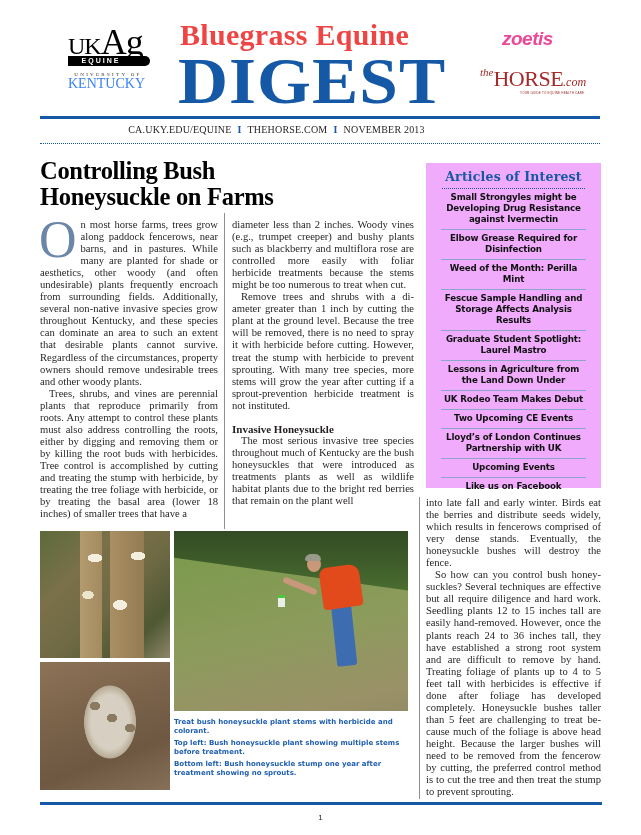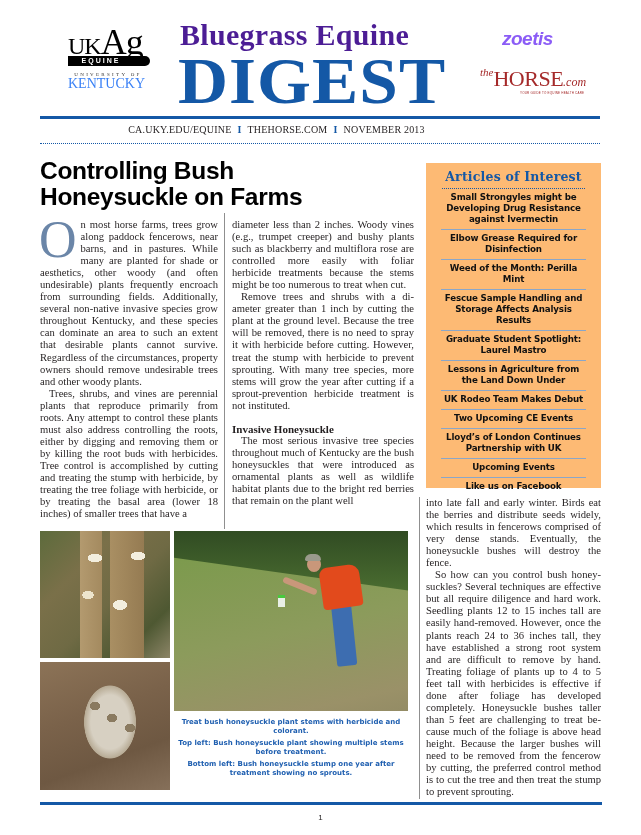--- a/index.html
+++ b/index.html
@@ -11,57 +11,57 @@
   .ukag-word { font-family: "Liberation Serif", serif; color: #000; line-height: 1; white-space: nowrap; }
   .ukag-word .uk { font-size: 24px; letter-spacing: -1px; }
   .ukag-word .ag { font-size: 36px; letter-spacing: -1px; }
   .ukag-bar { margin-top: -4px; width: 82px; height: 10px; background: #000; border-radius: 0 6px 6px 0;
               color: #fff; font-family: "Liberation Sans", sans-serif; font-weight: bold; font-size: 7px;
               letter-spacing: 2px; text-align: center; line-height: 10px; padding-right: 16px; }
   .ukag-univ { font-family: "Liberation Serif", serif; font-size: 5px; letter-spacing: 2.3px; color: #333; margin-top: 6px; text-align: center; width: 80px; }
   .ukag-ky { font-family: "Liberation Serif", serif; font-size: 14px; color: #3b82f6; letter-spacing: 0; margin-top: -1px; }
 
   .title-small { position: absolute; left: 180px; top: 18px; font-family: "Liberation Serif", serif; font-weight: bold;
-                 color: #4c1d95; font-size: 30px; letter-spacing: 0.3px; white-space: nowrap; }
+                 color: #ef4444; font-size: 30px; letter-spacing: 0.3px; white-space: nowrap; }
   .title-big { position: absolute; left: 178px; top: 48px; font-family: "Liberation Serif", serif; font-weight: bold;
                color: #1458a6; font-size: 66px; letter-spacing: 1px; line-height: 1; white-space: nowrap; transform: scaleX(1.05); transform-origin: left; }
 
   .zoetis { position: absolute; left: 502px; top: 28px; font-family: "Liberation Sans", sans-serif; font-weight: bold;
-            color: #8b5cf6; font-size: 19px; letter-spacing: -0.5px; font-style: italic; }
+            color: #ec4899; font-size: 19px; letter-spacing: -0.5px; font-style: italic; }
   .thehorse { position: absolute; left: 480px; top: 66px; white-space: nowrap; color: #a52a2a; font-family: "Liberation Serif", serif; }
   .thehorse .the { font-size: 11px; font-style: italic; vertical-align: 10px; }
   .thehorse .horse { font-size: 22px; letter-spacing: -0.5px; }
   .thehorse .com { font-size: 12px; font-style: italic; }
   .thehorse-tag { position: absolute; left: 520px; top: 91px; font-family: "Liberation Sans", sans-serif; font-size: 3px; color: #a52a2a; letter-spacing: 0.2px; white-space: nowrap; }
 
   .rule-top { position: absolute; left: 40px; top: 116px; width: 560px; height: 3px; background: #1458a6; }
   .info-line { position: absolute; left: 0; width: 553px; top: 124px; text-align: center; font-family: Liberation Serif, serif;
                font-size: 10px; color: #231f20; letter-spacing: 0.2px; }
   .info-line .sep { color: #1458a6; font-weight: bold; margin: 0 6px; }
   .rule-dotted { position: absolute; left: 40px; top: 143px; width: 560px; border-top: 1px dotted #1458a6; }
 
   
-  .headline { position: absolute; left: 40px; top: 158px; font-family: Liberation Sans, sans-serif; font-weight: bold;
+  .headline { position: absolute; left: 40px; top: 158px; font-family: Liberation Serif, serif; font-weight: bold;
               font-size: 24.5px; line-height: 26px; color: #000; letter-spacing: -0.3px; }
 
   
   .col { position: absolute; font-size: 10.6px; line-height: 12.05px; text-align: justify; hyphens: manual; color: #231f20; }
   .col p { text-indent: 9px; }
   .col p.noindent { text-indent: 0; }
   .col1 { left: 40px; top: 219px; width: 178px; }
   .col2 { left: 232px; top: 219px; width: 182px; }
   .col3 { left: 426px; top: 497px; width: 175px; }
   .dropcap { float: left; font-size: 52px; line-height: 40px; color: #6b86a8; margin: 1px 4px -2px -1px; font-family: "Liberation Serif", serif; }
   .subhead { font-weight: bold; font-size: 11px; margin-top: 11px; text-indent: 0 !important; }
   .vdivider { position: absolute; width: 1px; background: #8f8f8f; }
   .vd1 { left: 224px; top: 213px; height: 316px; }
   .vd2 { left: 419px; top: 497px; height: 302px; }
 
   
-  .sidebar { position: absolute; left: 426px; top: 163px; width: 175px; height: 325px; background: #fdba74; padding: 0 0; }
+  .sidebar { position: absolute; left: 426px; top: 163px; width: 175px; height: 325px; background: #f0abfc; padding: 0 0; }
   .sidebar-title { text-align: center; font-family: "DejaVu Serif", serif; font-weight: bold; color: #1458a6; font-size: 12.5px; margin-top: 6px; letter-spacing: 0.2px; }
   .sidebar-title-rule { margin: 4px 16px 0 16px; border-top: 1px dotted #1458a6; }
   .sidebar ul { list-style: none; margin: 0 15px; }
   .sidebar li { border-bottom: 1px solid #8aa6c8; text-align: center; font-family: "DejaVu Sans", sans-serif; font-weight: bold;
                 font-size: 8.7px; line-height: 11px; padding: 3px 0 4px 0; color: #111; letter-spacing: -0.15px; }
   .sidebar li:last-child { border-bottom: none; }
 
   
   .photo { position: absolute; overflow: hidden; }
   .photo-stumps { left: 40px; top: 531px; width: 130px; height: 127px;
@@ -85,21 +85,21 @@
       linear-gradient(180deg, #3f5a2c 0%, #4f6d34 22%, #6e8a47 40%, #8a9357 58%, #8f8a5f 75%, #7f7a57 100%); }
   .photo-worker .trees { position:absolute; left:0; top:0; width:234px; height:60px; background: linear-gradient(180deg,#2f4a22,#486b2f); opacity:0.9; }
   .photo-worker .hillside { position:absolute; left:-20px; top:45px; width:300px; height:160px; background: linear-gradient(160deg,#7b9a4c 0%,#8c9b5c 40%,#9a9168 70%,#85805e 100%); transform: skewY(8deg); }
   .photo-worker .man-legs { position:absolute; left:160px; top:70px; width:20px; height:65px; background:#3d6db0; border-radius:3px; transform: rotate(-6deg); }
   .photo-worker .man-vest { position:absolute; left:147px; top:35px; width:40px; height:42px; background:#e24a1c; border-radius:8px 10px 4px 4px; transform: rotate(-8deg); }
   .photo-worker .man-head { position:absolute; left:133px; top:26px; width:14px; height:15px; background:#c9977a; border-radius:50%; }
   .photo-worker .man-cap { position:absolute; left:131px; top:23px; width:16px; height:7px; background:#9a9a8c; border-radius:8px 8px 2px 2px; }
   .photo-worker .man-arm { position:absolute; left:108px; top:52px; width:36px; height:6px; background:#c9977a; border-radius:3px; transform: rotate(22deg); }
   .photo-worker .bottle { position:absolute; left:104px; top:64px; width:7px; height:12px; background:#e9efe6; border-top:3px solid #48c93e; }
 
-  .caption { position: absolute; left: 174px; top: 718px; width: 234px; text-align: center; font-family: "DejaVu Sans", sans-serif;
+  .caption { position: absolute; left: 174px; top: 718px; width: 234px; font-family: "DejaVu Sans", sans-serif;
              font-weight: bold; font-size: 7px; line-height: 8.6px; color: #1f5fb0; }
   .caption p { margin-bottom: 4px; }
 
   
   .rule-bottom { position: absolute; left: 40px; top: 802px; width: 562px; height: 3px; background: #1458a6; }
   .page-num { position: absolute; left: 0; width: 641px; top: 813px; text-align: center; font-family: "Liberation Sans", sans-serif; font-size: 8px; color: #231f20; }
 </style>
 </head>
 <body>
 
@@ -131,21 +131,21 @@
 <div class="col col1">
   <p class="noindent"><span class="dropcap">O</span><span>n most horse farms, trees grow along paddock fencerows, near barns, and in pastures. While many are planted for shade or aesthet­ics, other woody (and often undesir­able) plants frequently encroach from surrounding fields. Additionally, sev­eral non-native invasive species grow throughout Kentucky, and these spe­cies can dominate an area to such an extent that desirable plants cannot sur­vive. Regardless of the circumstances, property owners should remove unde­sirable trees and other woody plants.</span></p>
   <p>Trees, shrubs, and vines are peren­nial plants that reproduce primar­ily from roots. Any attempt to control these plants must also address control­ling the roots, either by digging and removing them or by killing the root buds with herbicides. Tree control is accomplished by cutting and treating the stump with herbicide, by treat­ing the tree foliage with herbicide, or by treating the basal area (lower 18 inches) of smaller trees that have a</p>
 </div>
 <div class="vdivider vd1"></div>
 
 <div class="col col2">
   <p class="noindent">diameter less than 2 inches. Woody vines (e.g., trumpet creeper) and bushy plants such as blackberry and multiflo­ra rose are controlled more easily with foliar herbicide treatments because the stems might be too numerous to treat when cut.</p>
   <p>Remove trees and shrubs with a di­ameter greater than 1 inch by cutting the plant at the ground level. Because the tree will be removed, there is no need to spray it with herbicide before cutting. However, treat the stump with herbicide to prevent sprouting. With many tree species, more stems will grow the year after cutting if a sprout-prevention herbicide treatment is not instituted.</p>
   <p class="subhead">Invasive Honeysuckle</p>
-  <p>The most serious invasive tree spe­cies throughout much of Kentucky are the bush honeysuckles that were intro­duced as ornamental plants as well as wildlife habitat plants due to the bright red berries that remain on the plant well</p>
+  <p>The most serious invasive tree spe­cies throughout much of Kentucky are the bush honeysuckles that were intro­duced as treatments plants as well as wildlife habitat plants due to the bright red berries that remain on the plant well</p>
 </div>
 
 <aside class="sidebar">
   <div class="sidebar-title">Articles of Interest</div>
   <div class="sidebar-title-rule"></div>
   <ul>
     <li>Small Strongyles might be Developing Drug Resistance against Ivermectin</li>
     <li>Elbow Grease Required for Disinfection</li>
     <li>Weed of the Month: Perilla Mint</li>
     <li>Fescue Sample Handling and Storage Affects Analysis Results</li>

